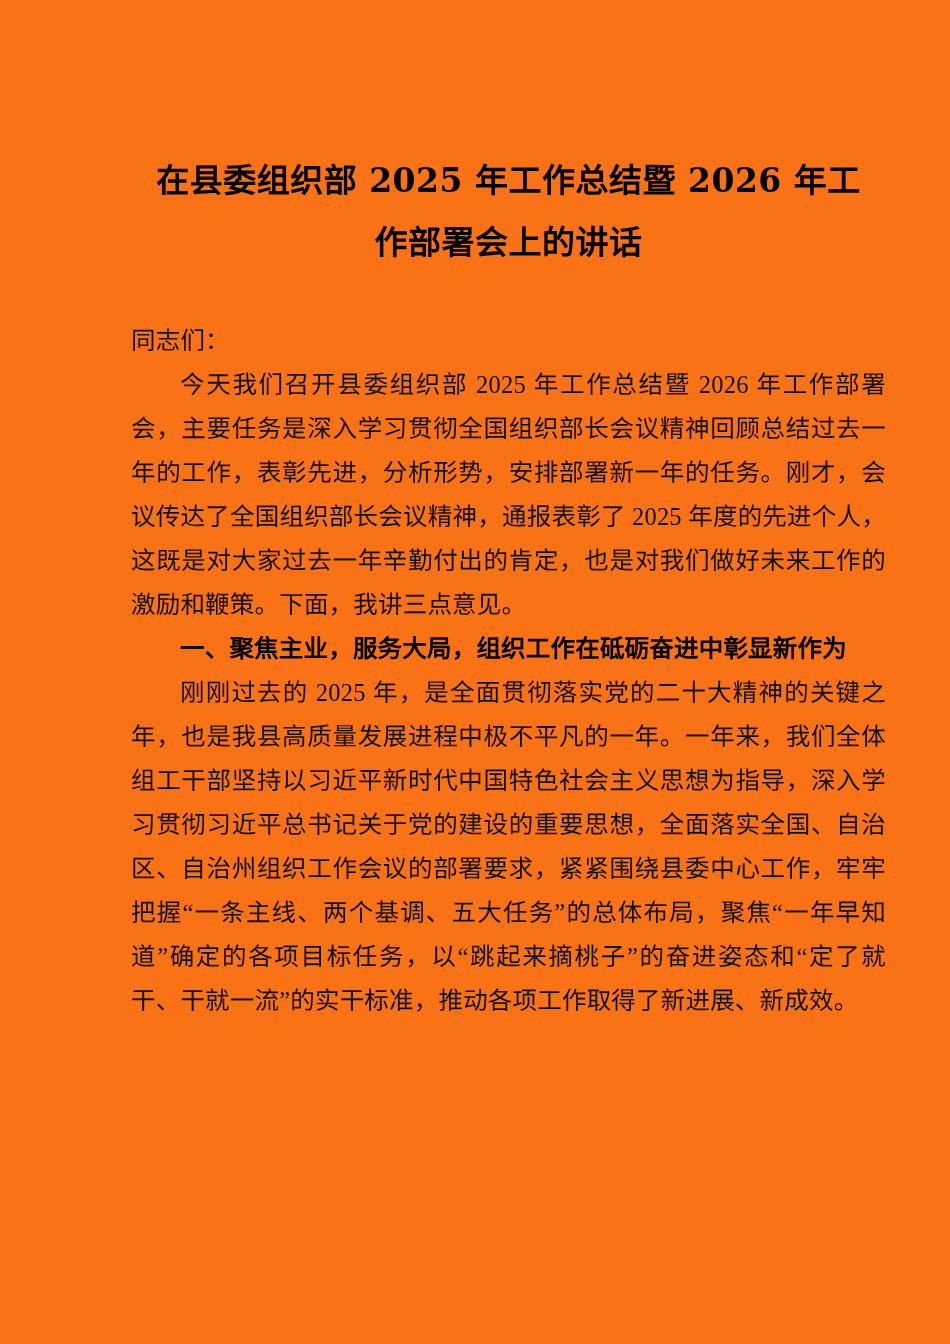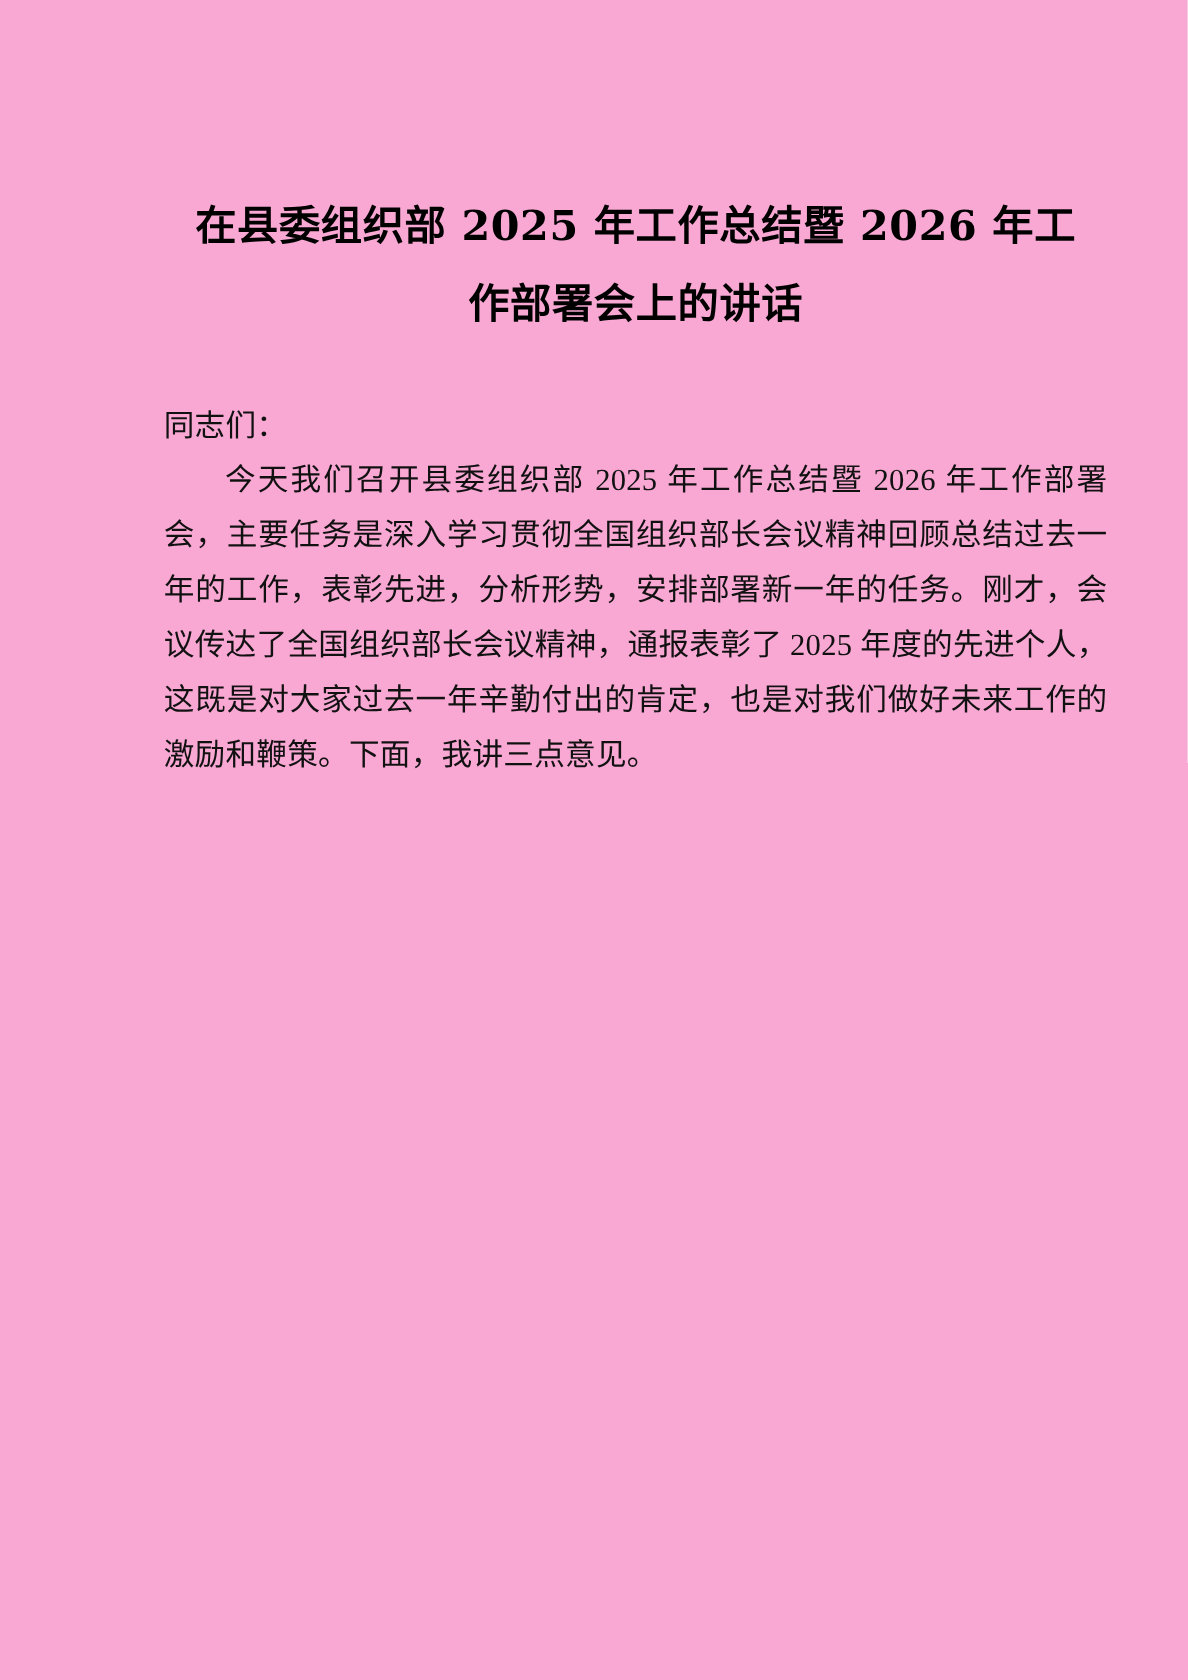--- a/index.html
+++ b/index.html
@@ -16,21 +16,21 @@
     font-family: "DejaVu Serif", "Liberation Serif", serif;
     color: #000000;
     -webkit-font-smoothing: antialiased;
   }
 
   .page {
     box-sizing: border-box;
     width: 950px;
     min-height: 1344px;
     padding: 150px 64px 60px 131px;
-    background: #f9a8d4;
+    background: #f97316;
   }
 
   
   .doc-title {
     margin: 0 0 0 0;
     padding: 0 4px;
     text-align: center;
     font-family: "DejaVu Serif", "Liberation Serif", serif;
     font-weight: 700;
     font-size: 33px;
@@ -92,17 +92,19 @@
     <span>在县委组织部 2025 年工作总结暨 2026 年工</span>
     <span>作部署会上的讲话</span>
   </h1>
 
   <div class="body-block">
 
     <p class="para salutation">同志们：</p>
 
     <p class="para indent2">今天我们召开县委组织部 2025 年工作总结暨 2026 年工作部署会，主要任务是深入学习贯彻全国组织部长会议精神回顾总结过去一年的工作，表彰先进，分析形势，安排部署新一年的任务。刚才，会议传达了全国组织部长会议精神，通报表彰了 2025 年度的先进个人，这既是对大家过去一年辛勤付出的肯定，也是对我们做好未来工作的激励和鞭策。下面，我讲三点意见。</p>
 
+    <p class="section-heading">一、聚焦主业，服务大局，组织工作在砥砺奋进中彰显新作为</p>
 
+    <p class="para indent2">刚刚过去的 2025 年，是全面贯彻落实党的二十大精神的关键之年，也是我县高质量发展进程中极不平凡的一年。一年来，我们全体组工干部坚持以习近平新时代中国特色社会主义思想为指导，深入学习贯彻习近平总书记关于党的建设的重要思想，全面落实全国、自治区、自治州组织工作会议的部署要求，紧紧围绕县委中心工作，牢牢把握“一条主线、两个基调、五大任务”的总体布局，聚焦“一年早知道”确定的各项目标任务，以“跳起来摘桃子”的奋进姿态和“定了就干、干就一流”的实干标准，推动各项工作取得了新进展、新成效。</p>
 
   </div>
 
 </div>
 
 </body></html>

